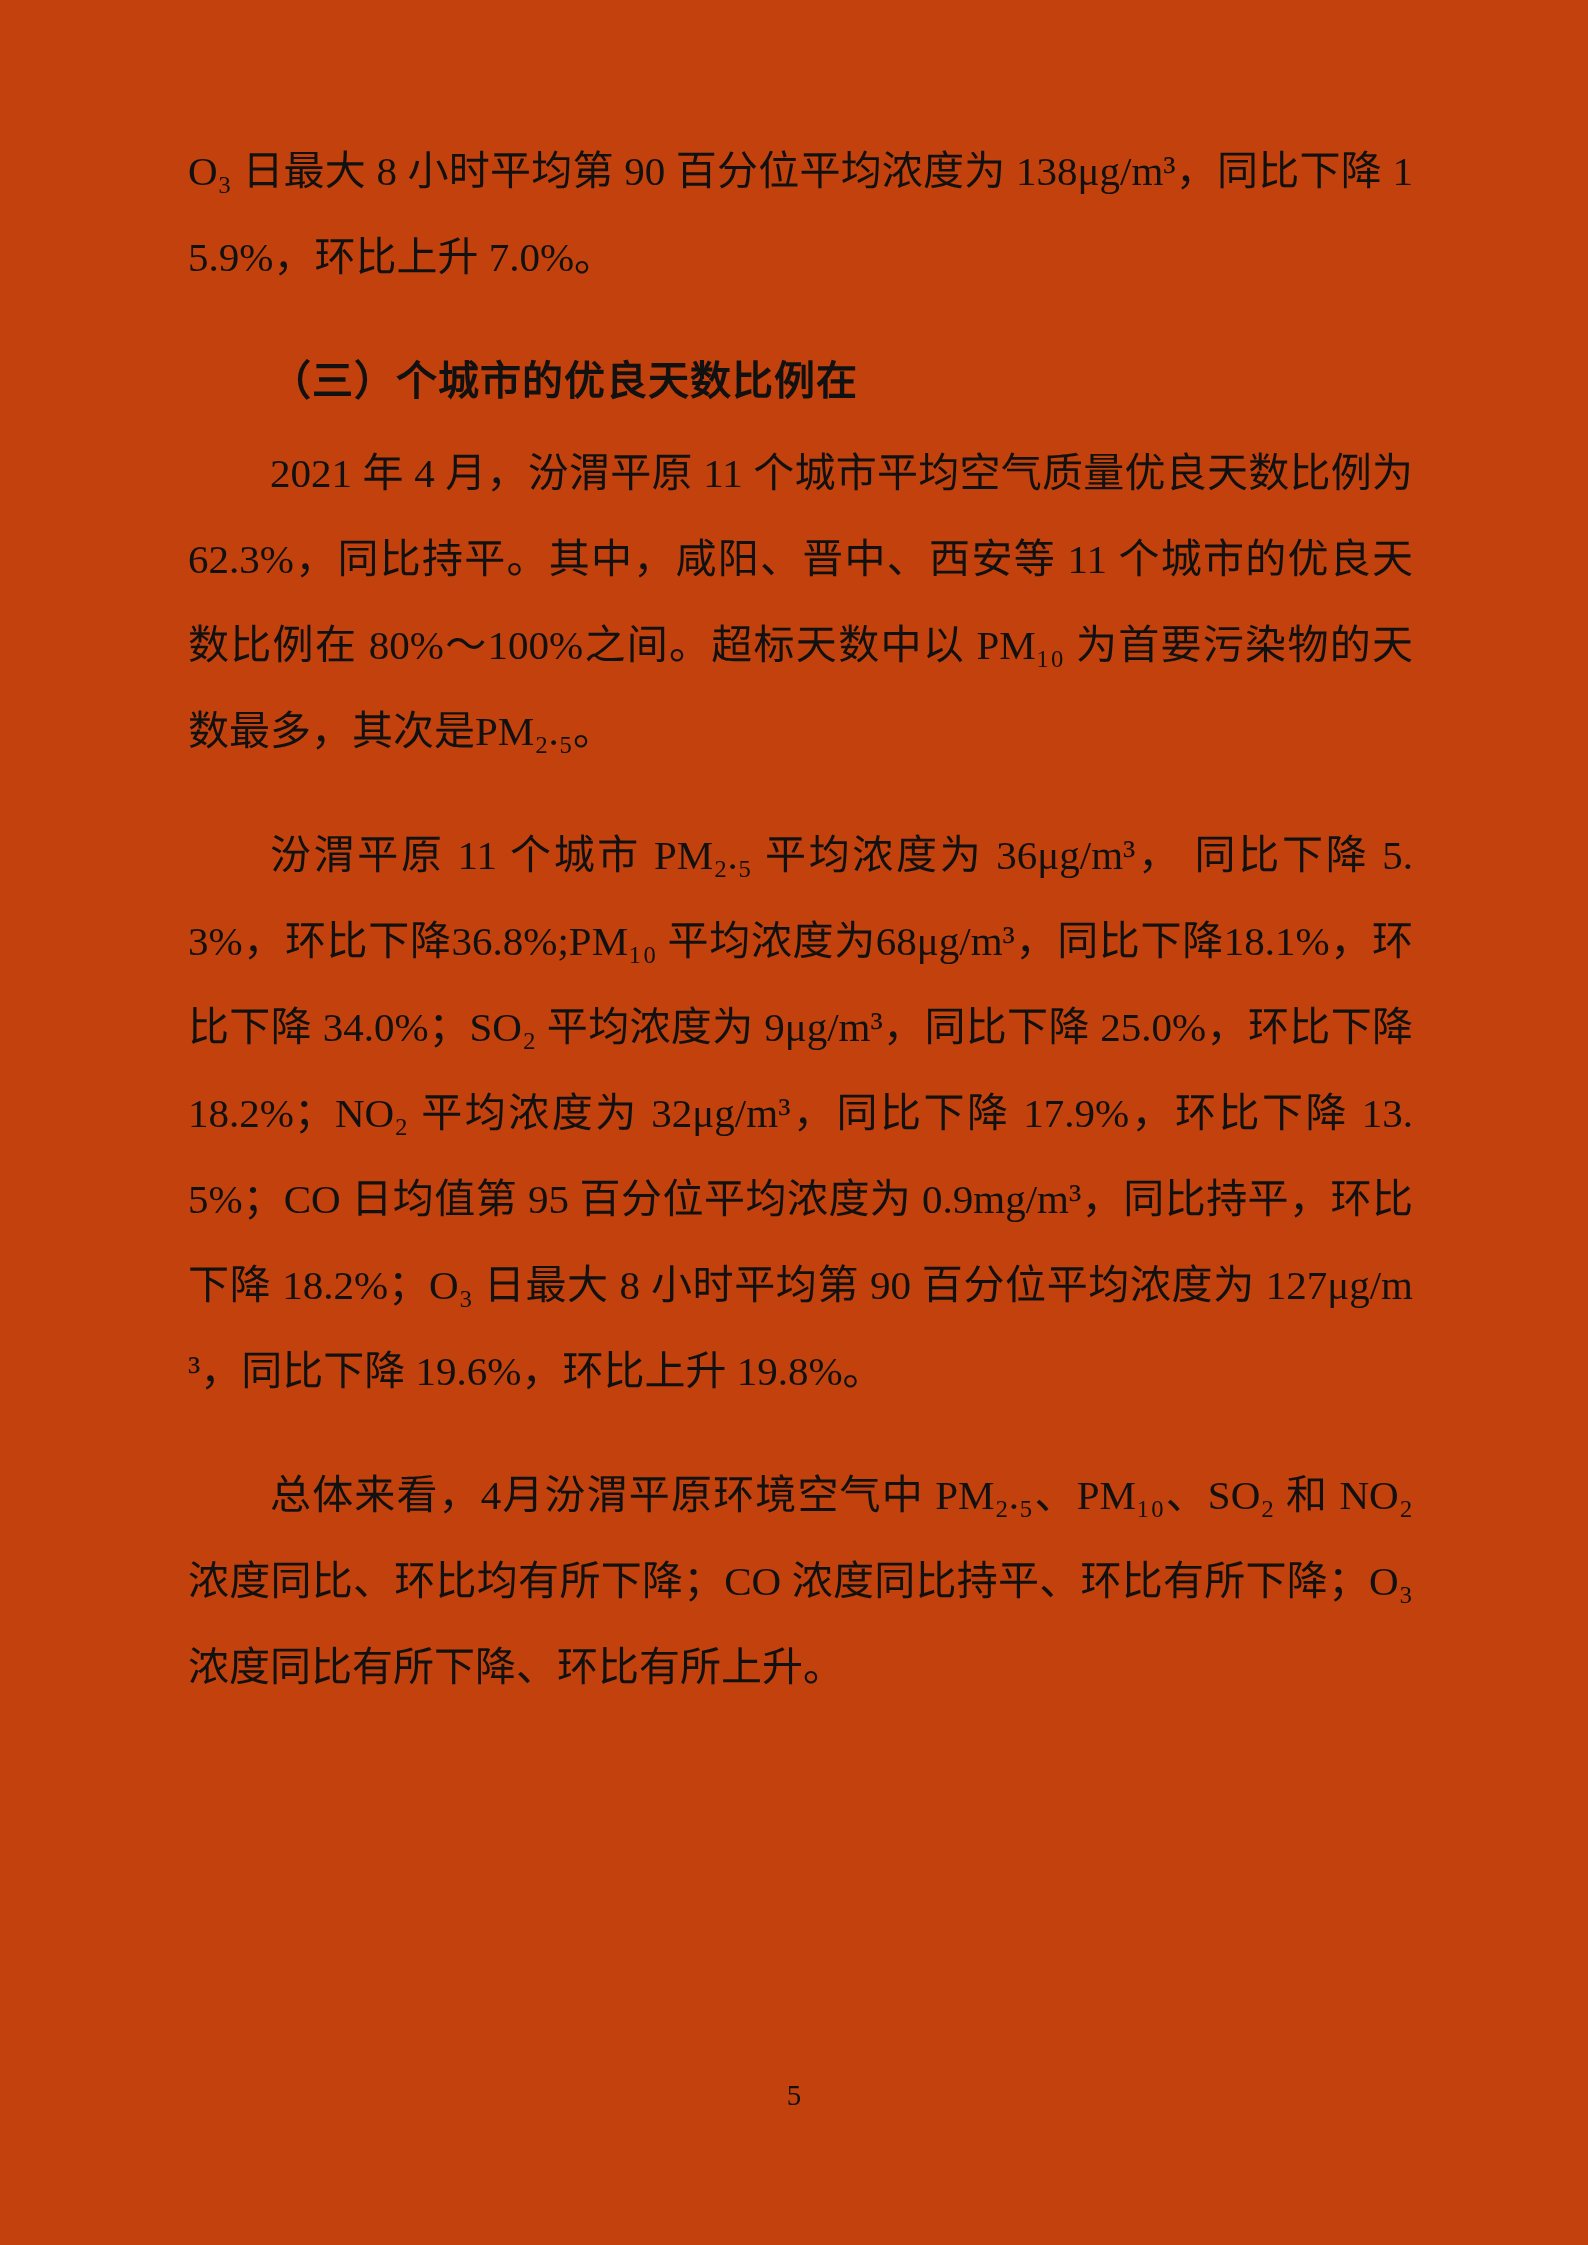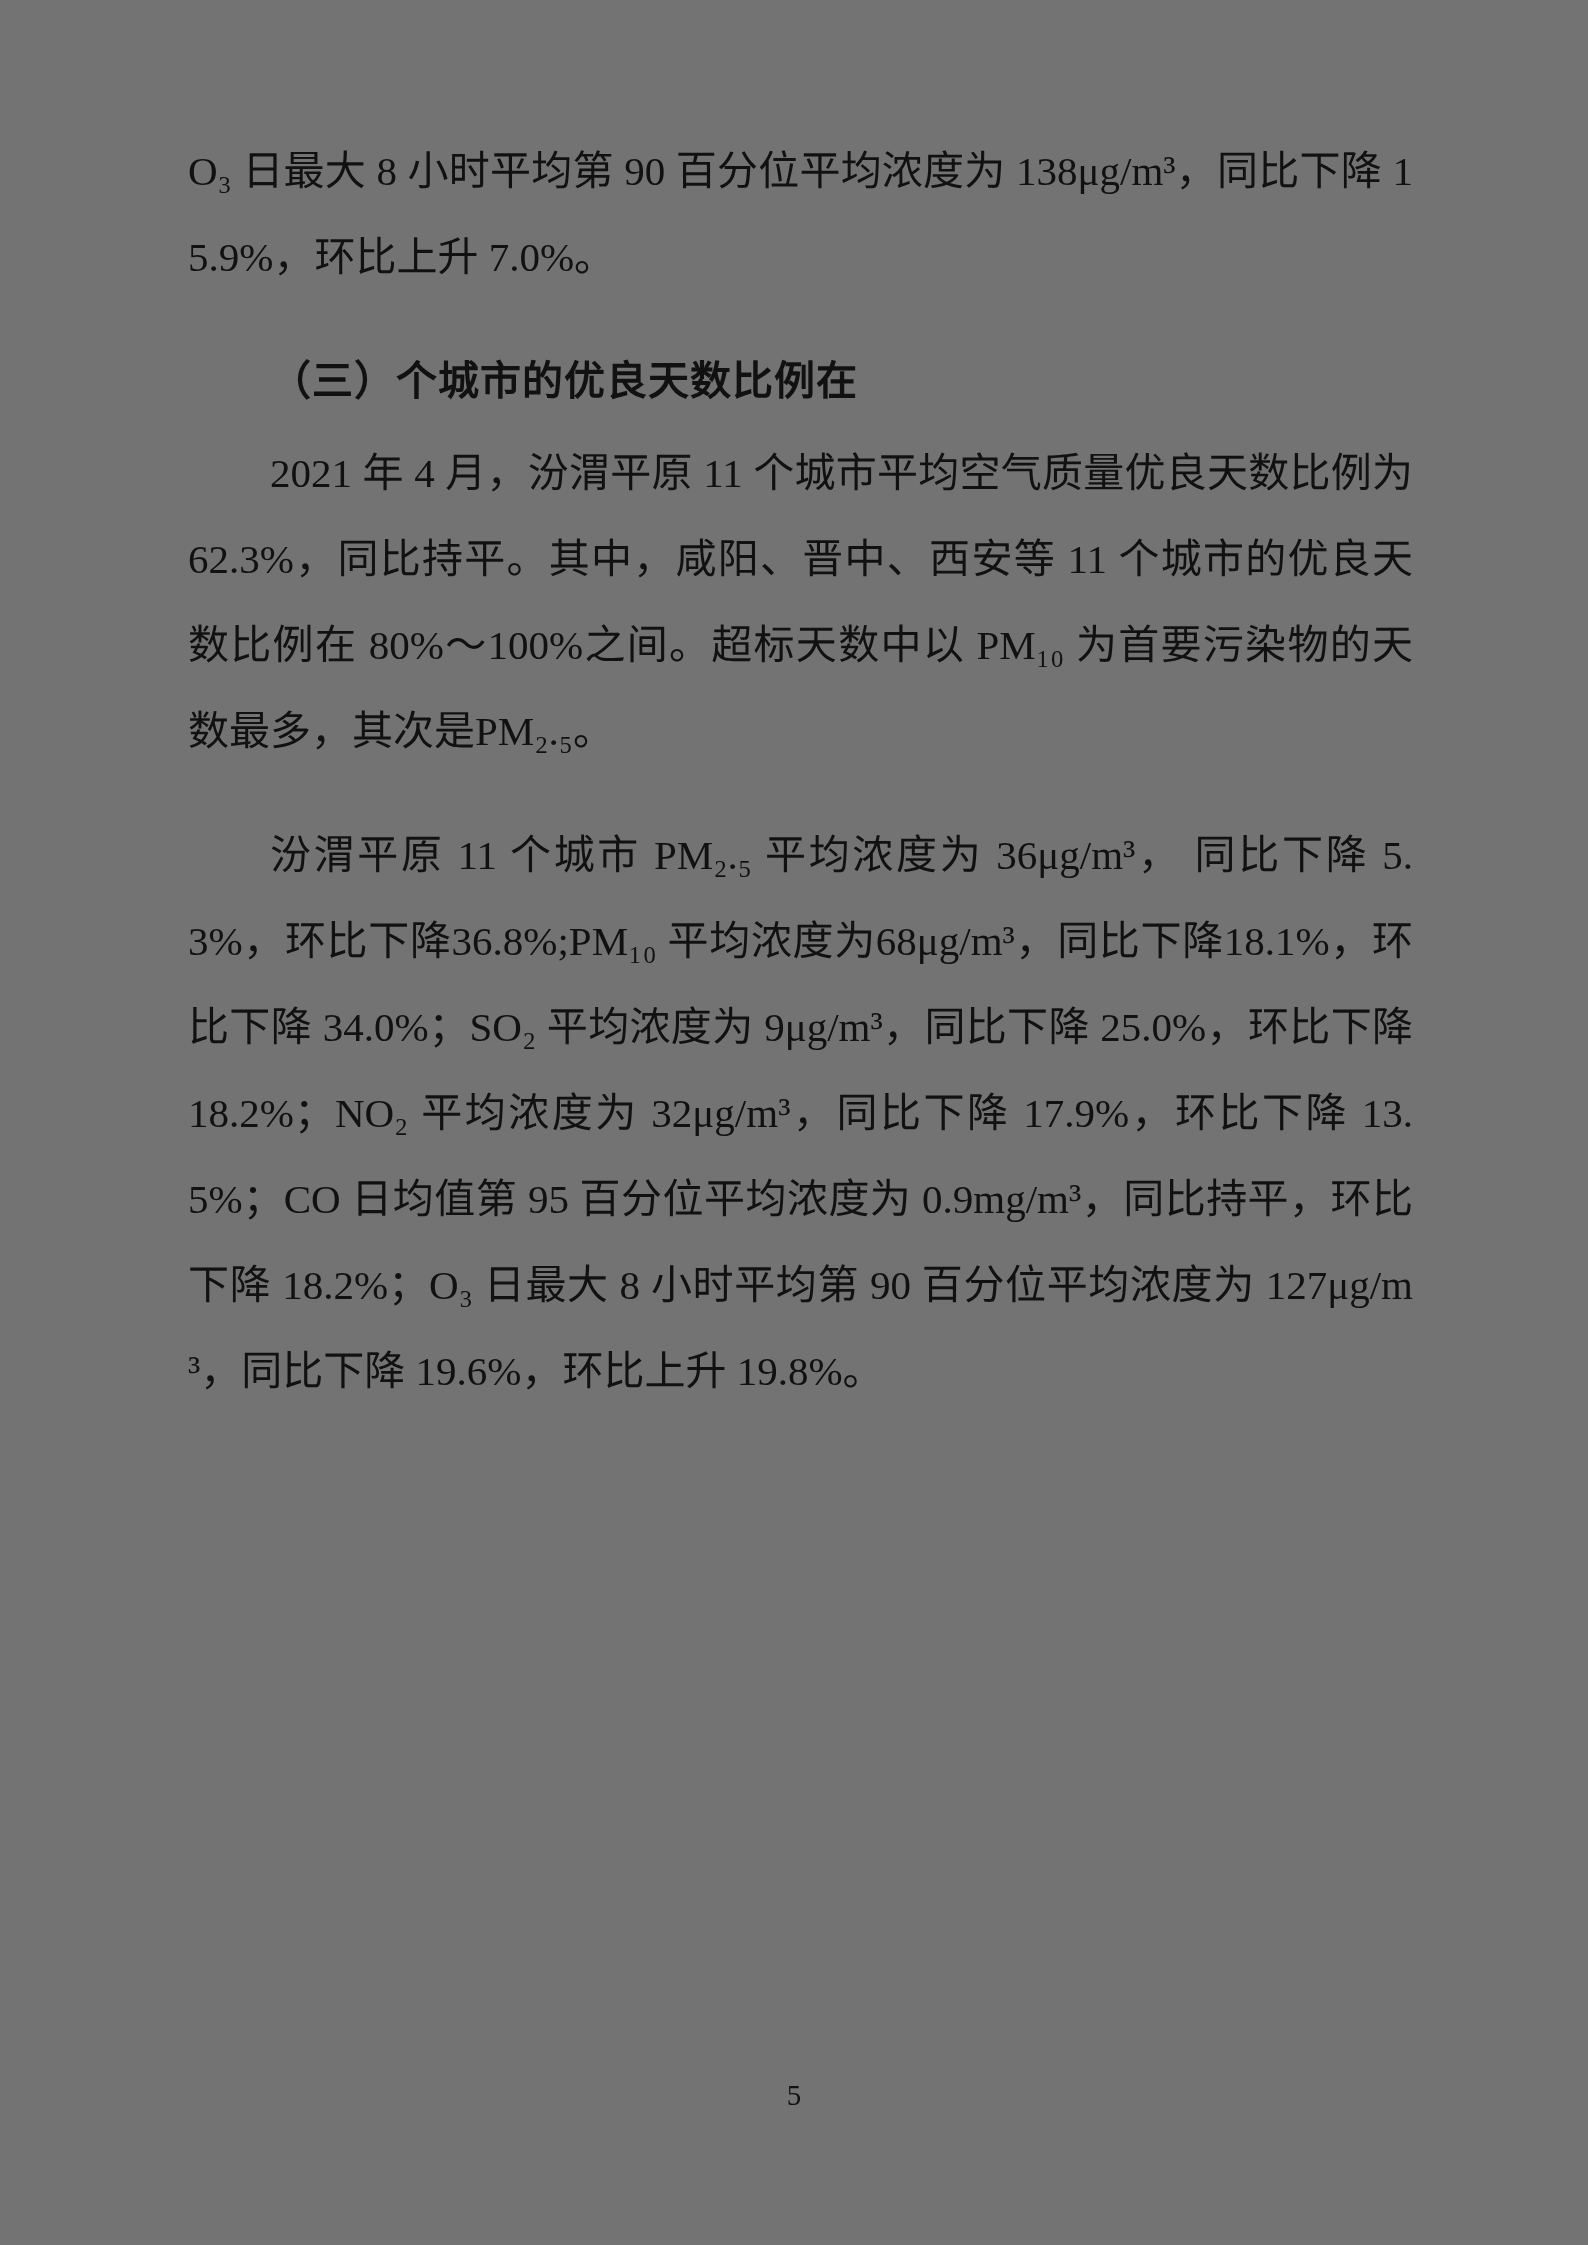--- a/index.html
+++ b/index.html
@@ -4,21 +4,21 @@
 <style>
   html, body {
     margin: 0;
     padding: 0;
     background: #ffffff;
   }
   .page {
     position: relative;
     width: 1588px;
     height: 2245px;
-    background: #737373;
+    background: #c2410c;
     overflow: hidden;
     font-family: "Liberation Serif", "DejaVu Serif", serif;
     color: #111111;
   }
   .content {
     position: absolute;
     top: 128px;
     left: 188px;
     right: 175px;
   }
@@ -65,17 +65,18 @@
 
     <p class="body-para no-indent">O₃ 日最大 8 小时平均第 90 百分位平均浓度为 138μg/m³，同比下降 15.9%，环比上升 7.0%。</p>
 
 
     <h3 class="section-heading">（三）个城市的优良天数比例在</h3>
 
     <p class="body-para indent">2021 年 4 月，汾渭平原 11 个城市平均空气质量优良天数比例为 62.3%，同比持平。其中，咸阳、晋中、西安等 11 个城市的优良天数比例在 80%～100%之间。超标天数中以 PM₁₀ 为首要污染物的天数最多，其次是PM₂.₅。</p>
 
     <p class="body-para indent">汾渭平原 11 个城市 PM₂.₅ 平均浓度为 36μg/m³， 同比下降 5.3%，环比下降36.8%;PM₁₀ 平均浓度为68μg/m³，同比下降18.1%，环比下降 34.0%；SO₂ 平均浓度为 9μg/m³，同比下降 25.0%，环比下降 18.2%；NO₂ 平均浓度为 32μg/m³，同比下降 17.9%，环比下降 13.5%；CO 日均值第 95 百分位平均浓度为 0.9mg/m³，同比持平，环比下降 18.2%；O₃ 日最大 8 小时平均第 90 百分位平均浓度为 127μg/m³，同比下降 19.6%，环比上升 19.8%。</p>
 
+    <p class="body-para indent">总体来看，4月汾渭平原环境空气中 PM₂.₅、PM₁₀、SO₂ 和 NO₂ 浓度同比、环比均有所下降；CO 浓度同比持平、环比有所下降；O₃ 浓度同比有所下降、环比有所上升。</p>
 
   </div>
 
   <div class="page-number">5</div>
 </div>
 
 </body></html>

